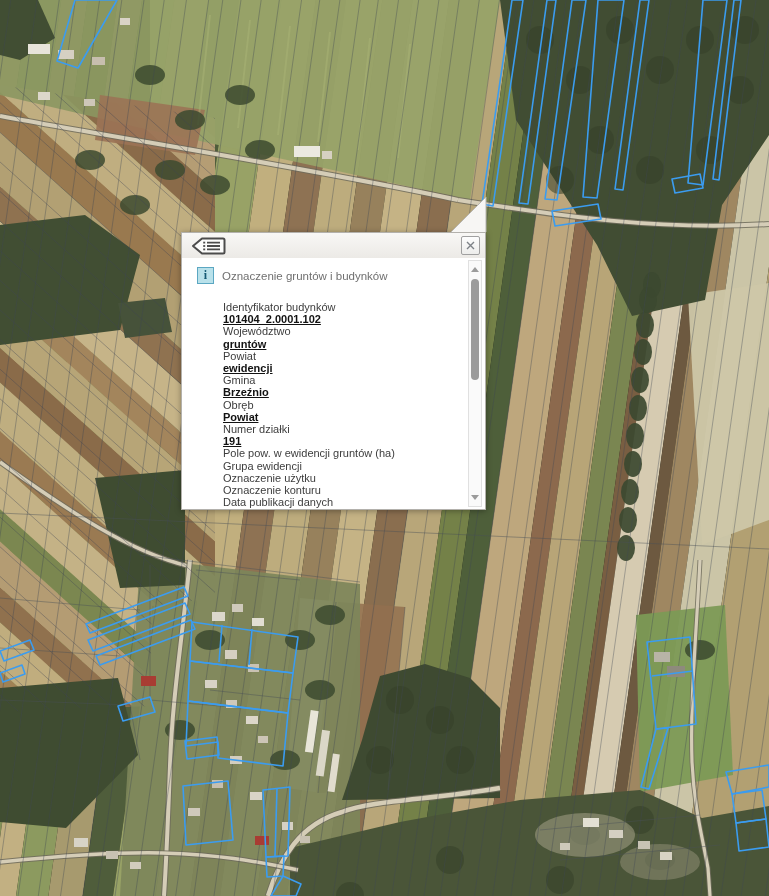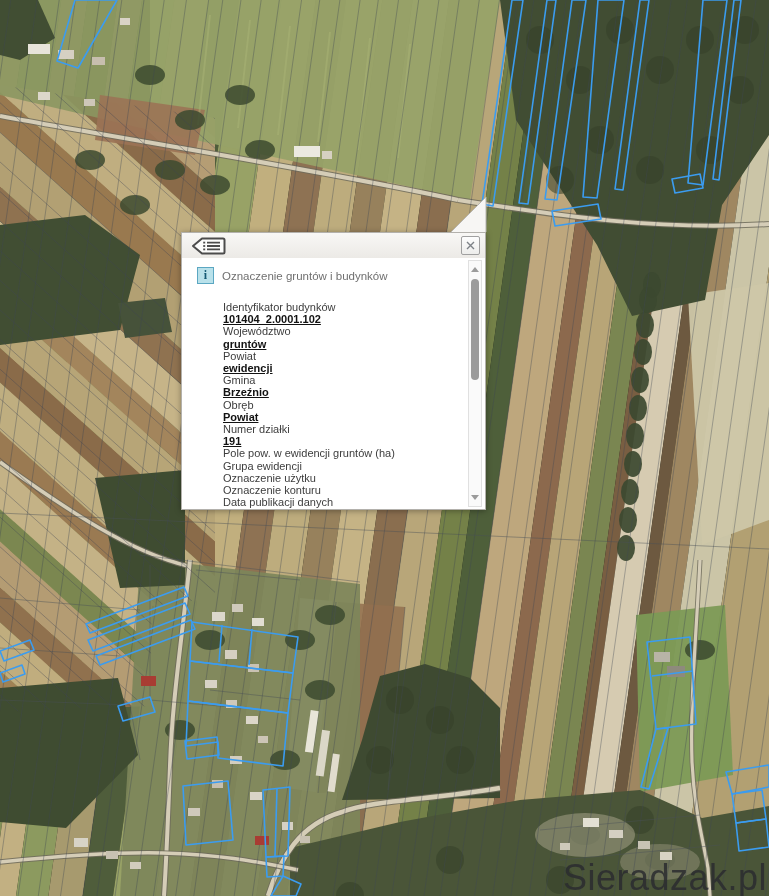--- a/index.html
+++ b/index.html
@@ -283,21 +283,20 @@
         <path d="M277,788 L275,856"></path>
         <path d="M647,642 L690,637 L696,724 L656,729 Z"></path>
         <path d="M652,676 L693,671"></path>
         <path d="M656,729 L668,728 L649,789 L641,787 Z"></path>
         <path d="M726,772 L769,765 L769,787 L732,794 Z"></path>
         <path d="M732,794 L762,790 L766,819 L736,823 Z"></path>
         <path d="M736,823 L766,819 L769,847 L739,851 Z"></path>
       </g>
     </svg>
 
-  <div class="watermark">Sieradzak.pl</div>
 
   <svg class="beak" width="37" height="37">
     <path d="M1,36 L36,1 L36,36 Z" fill="#f7f6f4" stroke="none"></path>
     <path d="M1,36 L36,1 L36,36" fill="none" stroke="#b7b5b0" stroke-width="1"></path>
   </svg>
 
   <div class="popup">
     <div class="titlebar">
       <button class="btn-back" title="">
         <svg width="36" height="20" viewBox="0 0 36 20">

